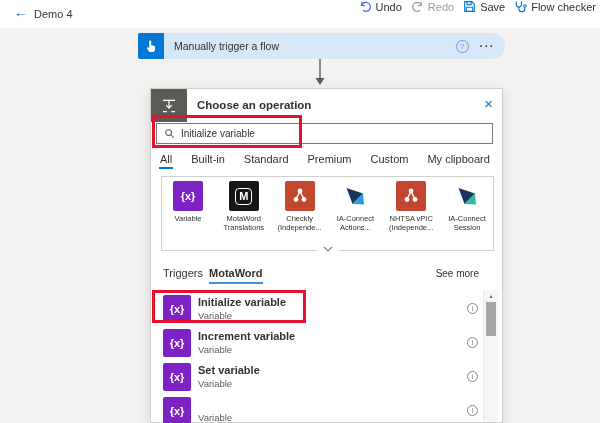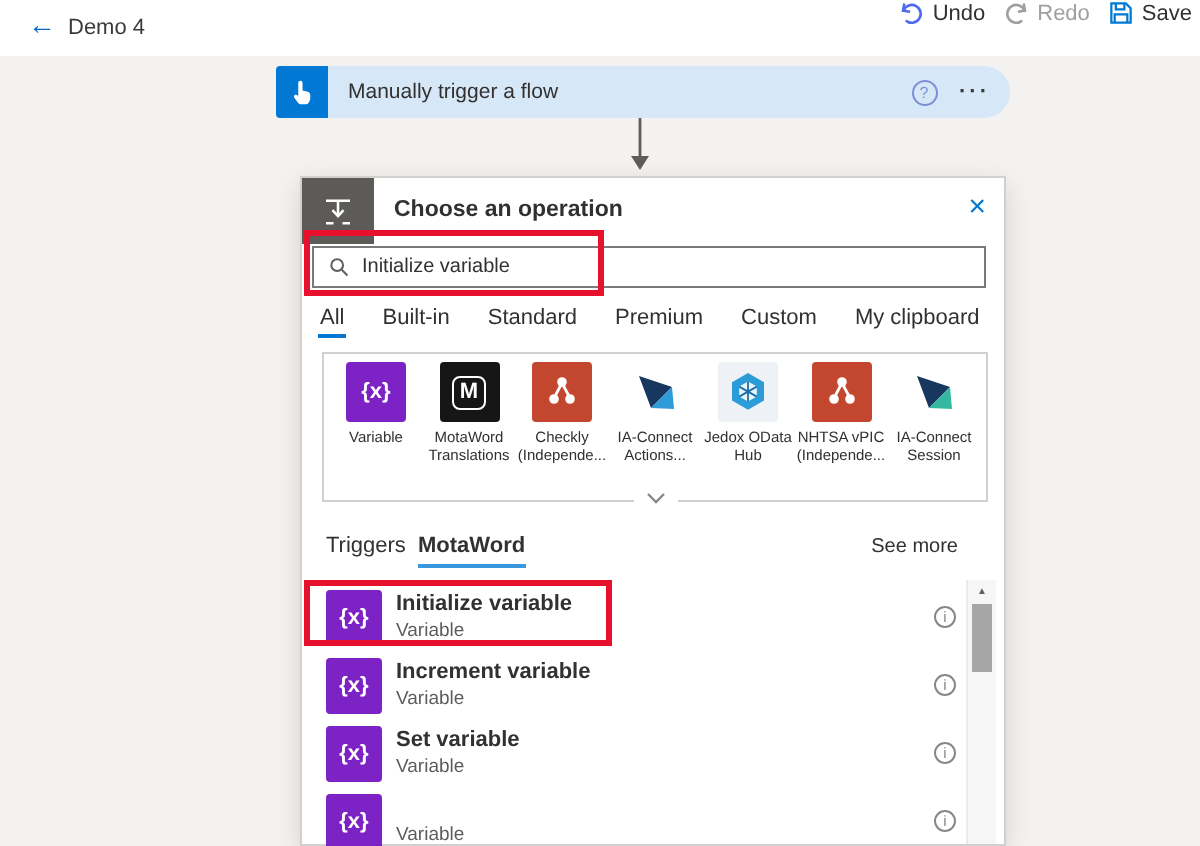--- a/index.html
+++ b/index.html
@@ -99,20 +99,28 @@
         </svg>
         <span>Redo</span>
       </span>
       <span class="tb-btn">
         <svg class="i14" viewBox="0 0 14 14">
           <path d="M1.8 1.8 h7.8 l2.6 2.6 v7.8 H1.8 z" fill="none" stroke="#0078d4" stroke-width="1.2"></path>
           <path d="M4.2 1.8 v3.2 h4.6 V1.8" fill="none" stroke="#0078d4" stroke-width="1.2"></path>
           <path d="M3.6 12.2 V7.8 h6.8 v4.4" fill="none" stroke="#0078d4" stroke-width="1.2"></path>
         </svg>
         <span>Save</span>
+      </span>
+      <span class="tb-btn">
+        <svg class="i14" viewBox="0 0 15 15">
+          <path d="M2.6 1.6 v3.6 a3 3 0 0 0 6 0 V1.6" fill="none" stroke="#0078d4" stroke-width="1.3"></path>
+          <path d="M5.6 8.2 v2 a3.5 3.5 0 0 0 7 0 V8.6" fill="none" stroke="#0078d4" stroke-width="1.3"></path>
+          <circle cx="12.6" cy="7" r="1.5" fill="none" stroke="#0078d4" stroke-width="1.2"></circle>
+        </svg>
+        <span>Flow checker</span>
       </span>
     </div>
   </div>
 
   <div class="trigger" style="background: rgb(214, 232, 248);">
     <span class="trigger-icon" style="background: rgb(0, 120, 212);">
       <svg viewBox="0 0 24 24">
         <path fill="#fff" d="M9.2 13.5V5.2c0-.9.7-1.6 1.6-1.6s1.6.7 1.6 1.6v5.6l3.9 1c1.1.3 1.9 1.3 1.9 2.4v2.6c0 .5-.1 1-.3 1.4l-.9 1.8c-.3.7-1 1.1-1.8 1.1h-4.5c-.6 0-1.2-.3-1.6-.8l-2.8-3.9c-.5-.7-.4-1.6.3-2.1.6-.5 1.5-.4 2 .2l.6 1z"></path>
       </svg>
     </span>
@@ -199,33 +207,20 @@
               <path d="M3.5 4 L20 9.5 L9.5 20 Z" fill="#17375e"></path>
               <path d="M9.5 20 L20 9.5 L21 20.5 Z" fill="#2e9bd6"></path>
             </svg>
           </span>
           <div class="tile-label">
             <div>IA-Connect</div>
             <div>Actions...</div>
           </div>
         </div>
         <div class="tile">
-          <span class="tile-icon" style="background: rgb(238, 242, 246);">
-            <svg viewBox="0 0 24 24">
-              <path d="M12 2.5 l8 4.6 v9.2 l-8 4.6 l-8 -4.6 V7.1 z" fill="#2b9cd8"></path>
-              <path d="M12 6.8 l4.4 2.5 v5 L12 16.8 l-4.4 -2.5 v-5 z" fill="#eaf5fb"></path>
-              <path d="M12 6.8 v10 M7.6 9.3 l8.8 5 M16.4 9.3 l-8.8 5" stroke="#1b6fa8" stroke-width="0.9" fill="none"></path>
-            </svg>
-          </span>
-          <div class="tile-label">
-            <div>Jedox OData</div>
-            <div>Hub</div>
-          </div>
-        </div>
-        <div class="tile">
           <span class="tile-icon" style="background: rgb(195, 71, 46);">
             <svg viewBox="0 0 24 24">
               <path d="M12 7.5 L8 15 M12 7.5 L16 15" stroke="#fff" stroke-width="1.4"></path>
               <circle cx="12" cy="7" r="2.4" fill="#fff"></circle>
               <circle cx="8" cy="15.5" r="2.4" fill="#fff"></circle>
               <circle cx="16" cy="15.5" r="2.4" fill="#fff"></circle>
             </svg>
           </span>
           <div class="tile-label">
             <div>NHTSA vPIC</div>

